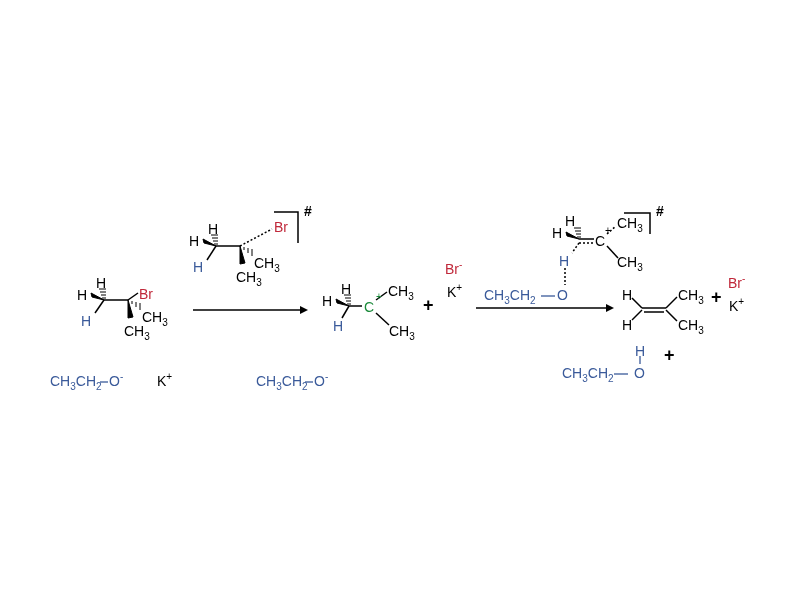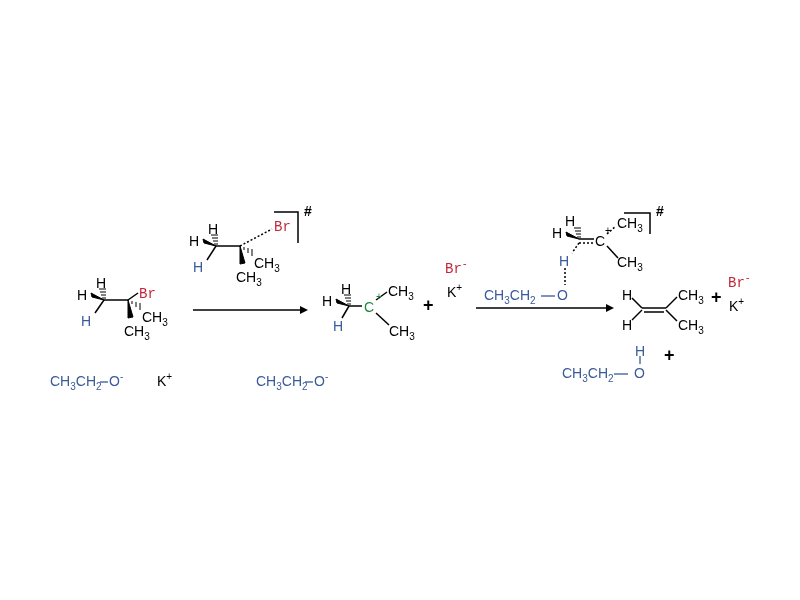--- a/index.html
+++ b/index.html
@@ -2,21 +2,21 @@
 <html><head>
 <meta charset="utf-8">
 <style>
   html, body { margin: 0; padding: 0; background: #ffffff; }
   body { width: 800px; height: 600px; position: relative; overflow: hidden;
          font-family: "Liberation Sans", sans-serif; }
   #canvas { position: absolute; left: 0; top: 0; width: 800px; height: 600px; }
   .lbl { position: absolute; white-space: nowrap; font-size: 14px; line-height: 1; color: #000; }
   .blk { color: #000000; }
   .blue { color: #3a5a9a; }
-  .red { color: #c0283a; font-family: Liberation Mono, monospace; }
+  .red { color: #c0283a; }
   .green { color: #1a8a3a; }
   .sub { font-size: 10px; position: relative; top: 4px; }
   .sup { font-size: 10px; position: relative; top: -6px; }
   .plus { font-weight: bold; font-size: 18px; }
   .hash { font-size: 14px; font-weight: bold; }
 </style>
 </head>
 <body>
 
 <svg id="canvas" width="800" height="600">

